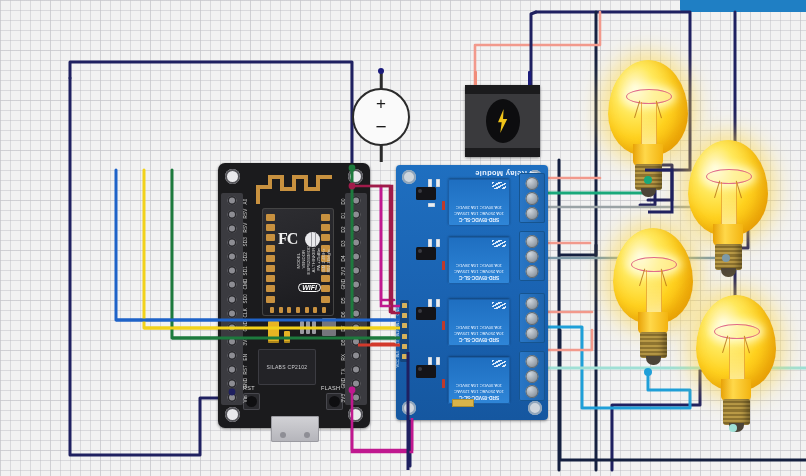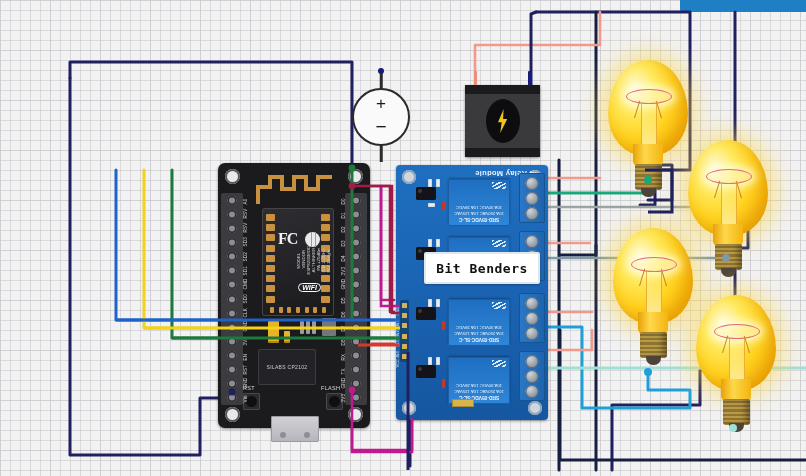--- a/index.html
+++ b/index.html
@@ -609,23 +609,20 @@
         <div class="inlbl" style="left: -3px; top: 44.1667px;">IN3</div>
         <i style="top: 44px;"></i>
         <div class="inlbl" style="left: -3px; top: 54.5px;">IN4</div>
         <i style="top: 54.3333px;"></i>
         <div class="inlbl" style="left: -3px; top: 64.8333px;">VCC</div>
       </div>
 
     <div id="jumper"></div>
   </div>
 
-  <div class="abs" id="sticker">
-    <span>Bit Benders</span>
-  </div>
 
   <div class="abs" id="battery">
     <div class="lead-t"></div>
     <div class="node-t"></div>
     <div class="circ"></div>
     <div class="plus">+</div>
     <div class="minus">−</div>
     <div class="lead-b"></div>
   </div>
 

